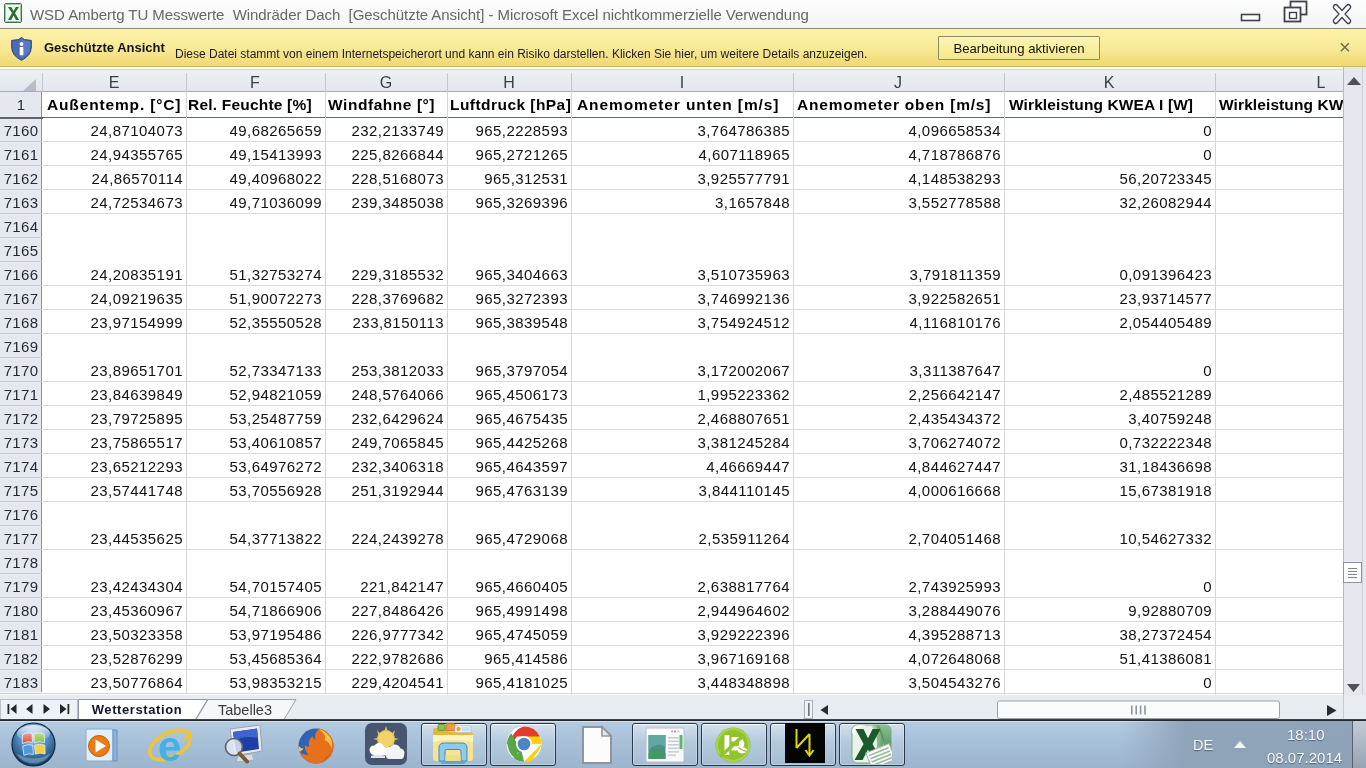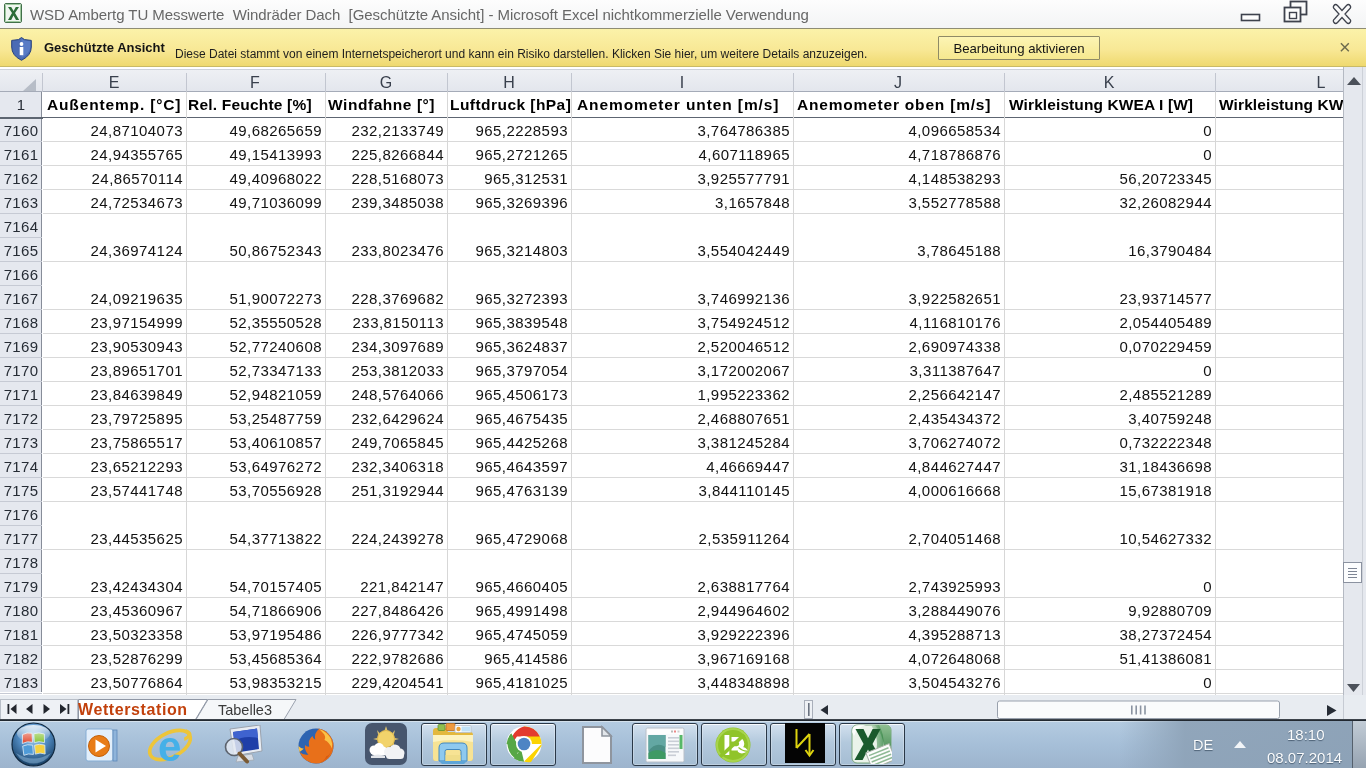--- a/index.html
+++ b/index.html
@@ -138,31 +138,31 @@
 <span style="right:899px">239,3485038</span>
 <span style="right:775px">965,3269396</span>
 <span style="right:553px">3,1657848</span>
 <span style="right:342px">3,552778588</span>
 <span style="right:131px">32,26082944</span>
 </div>
 <div class="rn" style="top:123px;height:24px;line-height:25px">7163</div>
 <div class="rnsep" style="top:146px"></div>
 <div class="rn" style="top:147px;height:24px;line-height:25px">7164</div>
 <div class="rnsep" style="top:170px"></div>
-<div class="r" style="top:171px">
-<span style="right:1160px">24,36974124</span>
-<span style="right:1021px">50,86752343</span>
-<span style="right:899px">233,8023476</span>
-<span style="right:775px">965,3214803</span>
-<span style="right:553px">3,554042449</span>
-<span style="right:342px">3,78645188</span>
-<span style="right:131px">16,3790484</span>
-</div>
 <div class="rn" style="top:171px;height:24px;line-height:25px">7165</div>
 <div class="rnsep" style="top:194px"></div>
+<div class="r" style="top:195px">
+<span style="right:1160px">24,20835191</span>
+<span style="right:1021px">51,32753274</span>
+<span style="right:899px">229,3185532</span>
+<span style="right:775px">965,3404663</span>
+<span style="right:553px">3,510735963</span>
+<span style="right:342px">3,791811359</span>
+<span style="right:131px">0,091396423</span>
+</div>
 <div class="rn" style="top:195px;height:24px;line-height:25px">7166</div>
 <div class="rnsep" style="top:218px"></div>
 <div class="r" style="top:219px">
 <span style="right:1160px">24,09219635</span>
 <span style="right:1021px">51,90072273</span>
 <span style="right:899px">228,3769682</span>
 <span style="right:775px">965,3272393</span>
 <span style="right:553px">3,746992136</span>
 <span style="right:342px">3,922582651</span>
 <span style="right:131px">23,93714577</span>
@@ -173,29 +173,20 @@
 <span style="right:1160px">23,97154999</span>
 <span style="right:1021px">52,35550528</span>
 <span style="right:899px">233,8150113</span>
 <span style="right:775px">965,3839548</span>
 <span style="right:553px">3,754924512</span>
 <span style="right:342px">4,116810176</span>
 <span style="right:131px">2,054405489</span>
 </div>
 <div class="rn" style="top:243px;height:24px;line-height:25px">7168</div>
 <div class="rnsep" style="top:266px"></div>
-<div class="r" style="top:267px">
-<span style="right:1160px">23,90530943</span>
-<span style="right:1021px">52,77240608</span>
-<span style="right:899px">234,3097689</span>
-<span style="right:775px">965,3624837</span>
-<span style="right:553px">2,520046512</span>
-<span style="right:342px">2,690974338</span>
-<span style="right:131px">0,070229459</span>
-</div>
 <div class="rn" style="top:267px;height:24px;line-height:25px">7169</div>
 <div class="rnsep" style="top:290px"></div>
 <div class="r" style="top:291px">
 <span style="right:1160px">23,89651701</span>
 <span style="right:1021px">52,73347133</span>
 <span style="right:899px">253,3812033</span>
 <span style="right:775px">965,3797054</span>
 <span style="right:553px">3,172002067</span>
 <span style="right:342px">3,311387647</span>
 <span style="right:131px">0</span>
@@ -368,21 +359,21 @@
       <rect x="808" y="8" width="1.6" height="13" fill="#6a7280"></rect>
 <path d="M828 10 L828 20 L820.5 15 Z" fill="#262c35"></path>
 <rect x="997.5" y="6" width="282" height="17.5" rx="2" fill="#fafbfc" stroke="#99a1ad"></rect>
 <rect x="1131.0" y="10.5" width="1.6" height="9" fill="#8b93a1"></rect>
 <rect x="1135.4" y="10.5" width="1.6" height="9" fill="#8b93a1"></rect>
 <rect x="1139.8" y="10.5" width="1.6" height="9" fill="#8b93a1"></rect>
 <rect x="1144.2" y="10.5" width="1.6" height="9" fill="#8b93a1"></rect>
 <path d="M1327 10 L1327 21 L1336.5 15.5 Z" fill="#262c35"></path>
 <rect x="1343" y="0" width="1" height="25" fill="#c6cbd3"></rect>
 </svg>
-<div class="abs" style="left:78px;top:4px;width:118px;font-size:16px;font-weight:bold;color:#c2410c;letter-spacing:.6px;line-height:21px">Wetterstation</div>
+<div class="abs" style="left:78px;top:4px;width:118px;text-align:center;font-size:13px;font-weight:bold;color:#0f172a;letter-spacing:.6px;line-height:21px">Wetterstation</div>
 <div class="abs" style="left:206px;top:5px;width:78px;text-align:center;font-size:14.5px;color:#3a3a3a;line-height:20px">Tabelle3</div>
 </div>
 <div id="botline"></div>
 <div id="taskbar"></div>
 <div id="tray"></div>
 <div id="showdesk"></div>
 <div class="btn" style="left:421px;width:66px"></div>
 <div class="btn" style="left:490px;width:66px"></div>
 <div class="btn" style="left:632px;width:66px"></div>
 <div class="btn" style="left:701px;width:66px"></div>

